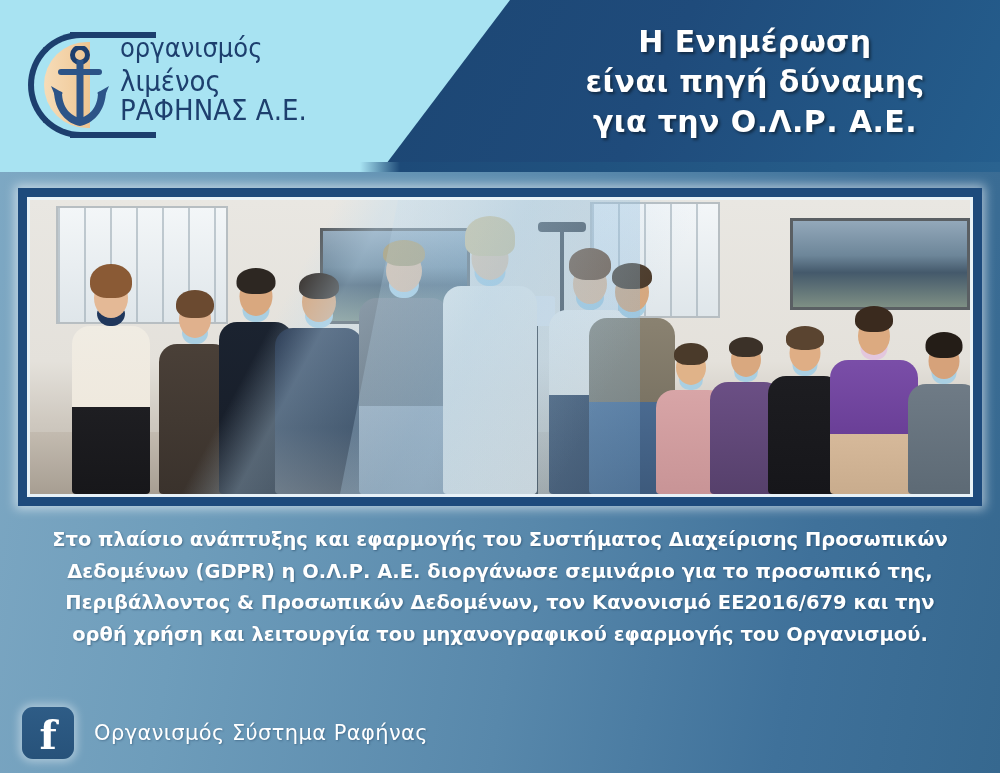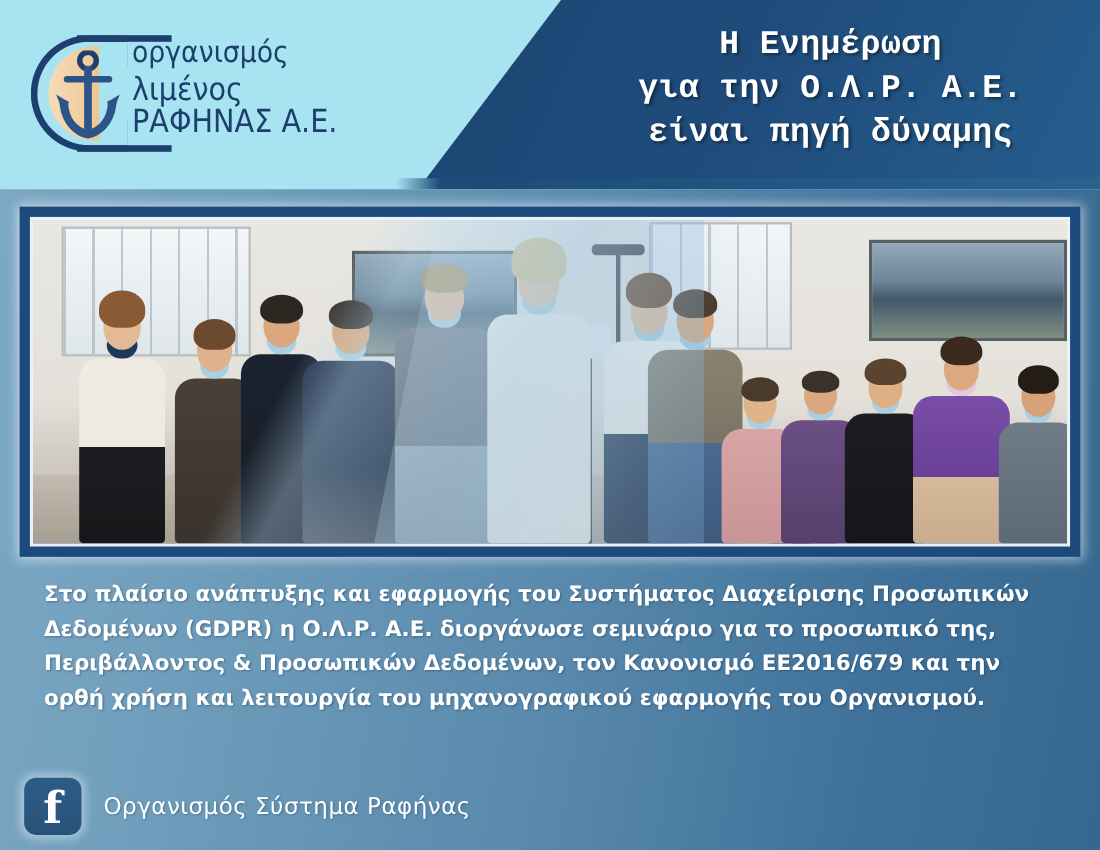--- a/index.html
+++ b/index.html
@@ -38,21 +38,21 @@
     position: absolute; left: 520px; top: 22px;
     width: 470px;
     text-align: center;
     color: #ffffff;
     font-size: 30px;
     font-weight: bold;
     line-height: 1.33;
     letter-spacing: 0.4px;
     text-shadow: 2px 2px 3px rgba(0,0,0,0.45);
   }
-  .header-title .ln { display: block; white-space: nowrap; font-family: Liberation Mono, monospace; }
+  .header-title .ln { display: block; white-space: nowrap; }
 
   
   .logo { position: absolute; left: 24px; top: 28px; width: 330px; height: 116px; }
   .logo-mark { position: absolute; left: 0; top: 0; width: 104px; height: 116px; }
   .logo-c-outer {
     position: absolute; left: 4px; top: 4px;
     width: 88px; height: 106px;
     border: 6px solid #1d3f6e;
     border-right: none;
     border-radius: 56px 0 0 56px;
@@ -162,21 +162,21 @@
   .photo-sheen {
     position:absolute; inset:0;
     background: linear-gradient(118deg, rgba(255,255,255,0) 28%, rgba(190,220,240,0.38) 33%, rgba(150,195,225,0.22) 46%, rgba(255,255,255,0) 62%);
     pointer-events:none;
   }
 
   
   .body-text {
     position: absolute; left: 40px; top: 524px;
     width: 920px;
-    text-align: left;
+    text-align: center;
     color: #ffffff;
     font-size: 19.5px;
     font-weight: bold;
     line-height: 1.62;
     text-shadow: 1px 1px 2px rgba(20,50,80,0.45);
   }
   .body-text .ln { display: block; white-space: nowrap; }
 
   
   .footer { position: absolute; left: 0; bottom: 0; width: 1000px; height: 80px; }
@@ -203,22 +203,22 @@
 <body>
 
 <div class="poster">
 
   <div class="header">
     <div class="header-dark"></div>
     <div class="header-band"></div>
 
     <div class="header-title">
       <span class="ln">Η Ενημέρωση</span>
+      <span class="ln">είναι πηγή δύναμης</span>
       <span class="ln">για την Ο.Λ.Ρ. Α.Ε.</span>
-      <span class="ln">είναι πηγή δύναμης</span>
     </div>
 
     <div class="logo">
       <div class="logo-mark">
         <div class="logo-c-outer"></div>
         <div class="logo-c-bar-top"></div>
         <div class="logo-c-bar-bot"></div>
         <div class="logo-fill"></div>
         <svg class="anchor" viewBox="0 0 64 86">
           <circle cx="32" cy="9" r="7.5" fill="none" stroke="#1d3f6e" stroke-width="5"></circle>

